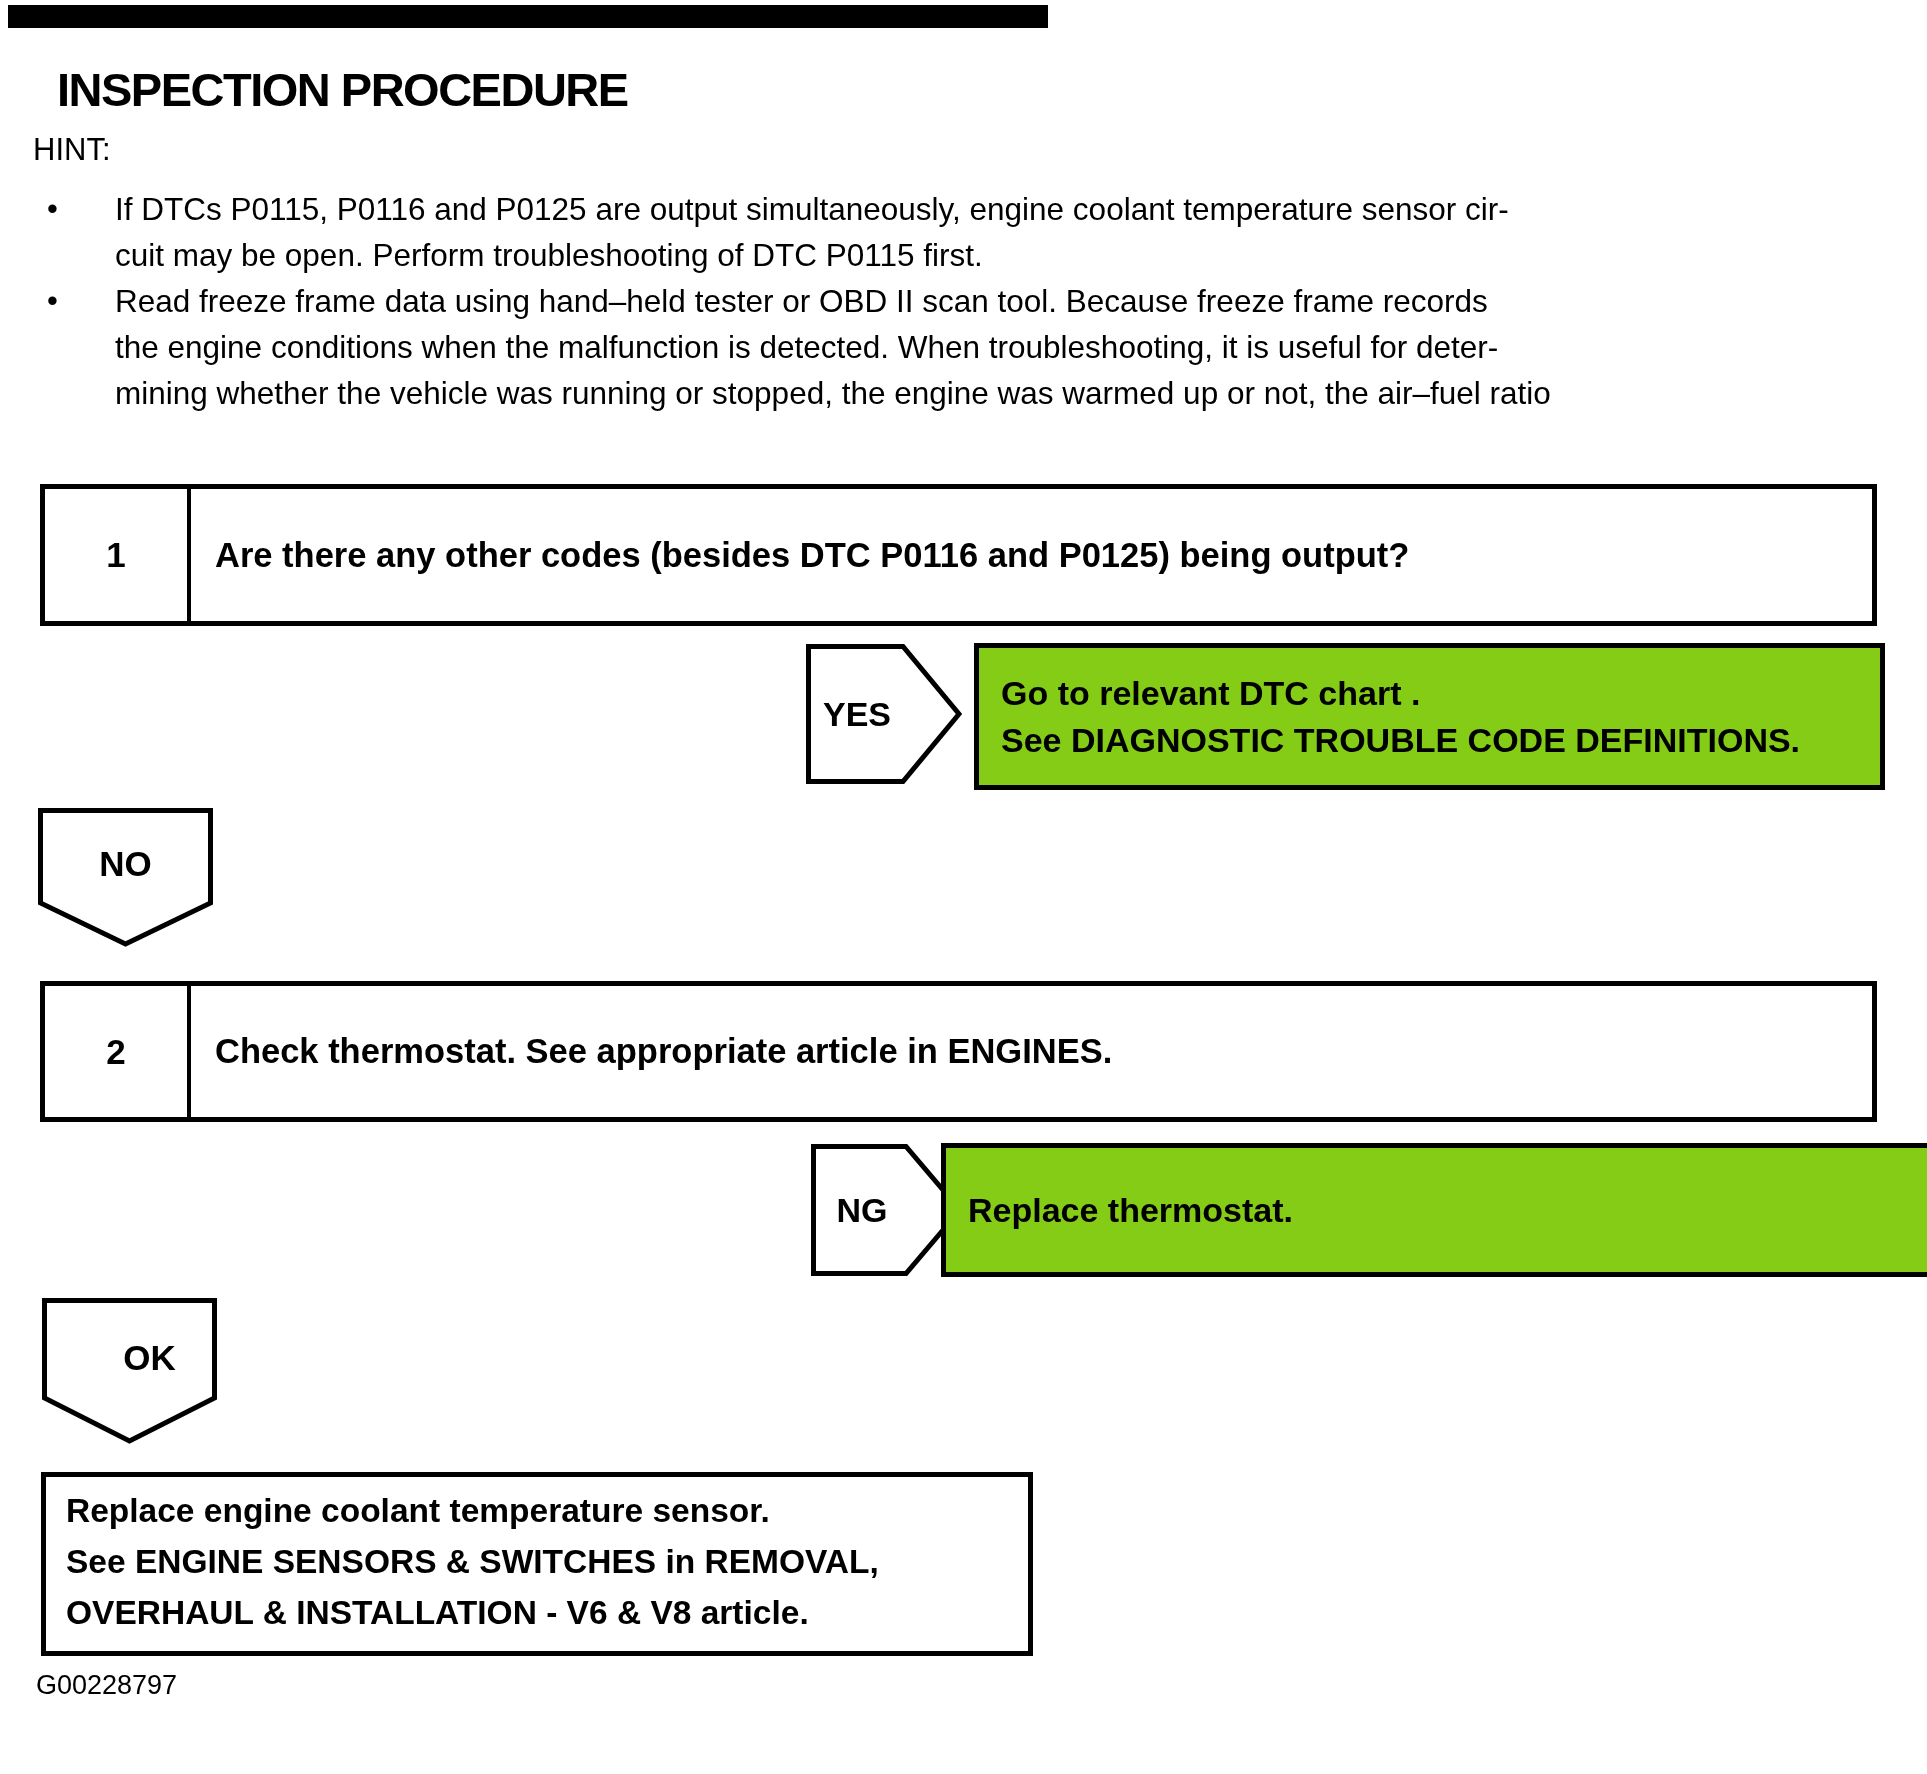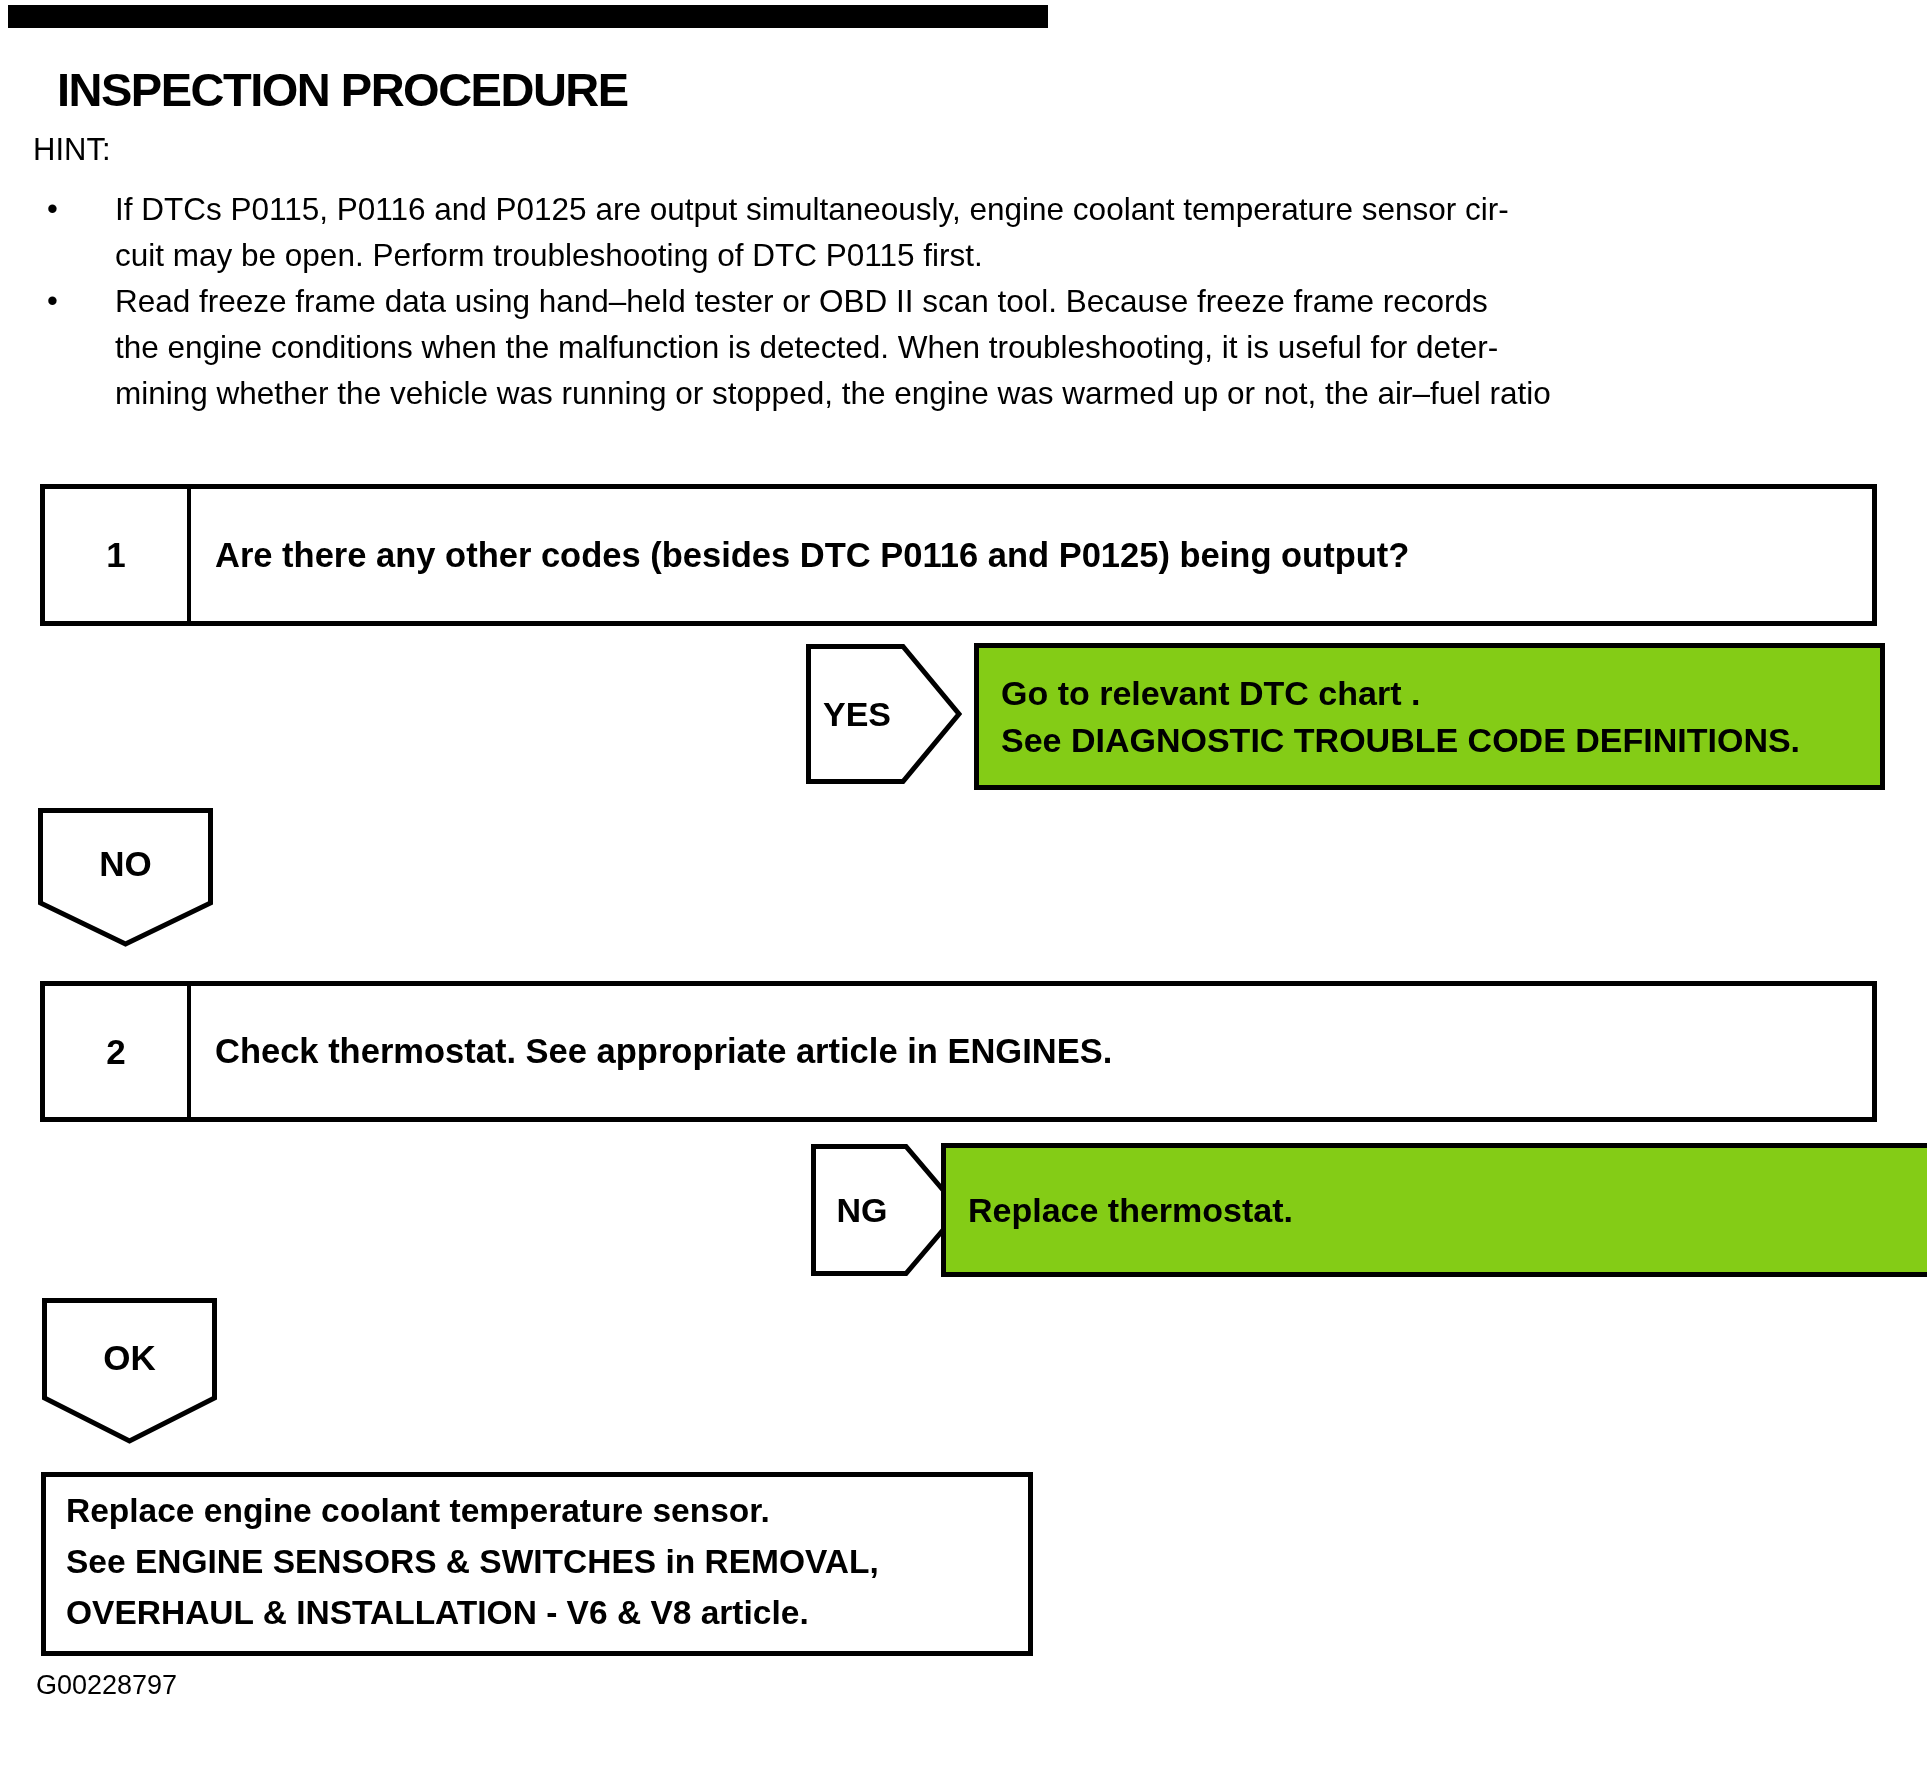--- a/index.html
+++ b/index.html
@@ -73,21 +73,21 @@
   .tag-label-down {
     position:absolute; left:0; top:0; width:100%;
     display:flex; justify-content:center;
     font-size:35px; font-weight:bold;
   }
   .tag-yes { left:806px; top:644px; width:156px; height:140px; }
   .tag-ng  { left:811px; top:1144px; width:152px; height:132px; }
   .tag-no  { left:38px;  top:808px;  width:175px; height:140px; }
   .tag-ok  { left:42px;  top:1298px; width:175px; height:147px; }
   .tag-no .tag-label-down { padding-top:36px; }
-  .tag-ok .tag-label-down { padding-top:40px; }
+  .tag-ok .tag-label-down { padding-top:40px;padding-left:20px; }
 
   .result-box {
     border:5px solid #000; background:#84cc16;
     box-sizing:border-box;
     display:flex; flex-direction:column; justify-content:center;
     padding-left:22px;
     font-size:34px; font-weight:bold; line-height:47px;
     white-space:nowrap;
   }
   .result-box-1 { left:974px; top:643px; width:911px; height:147px; }

